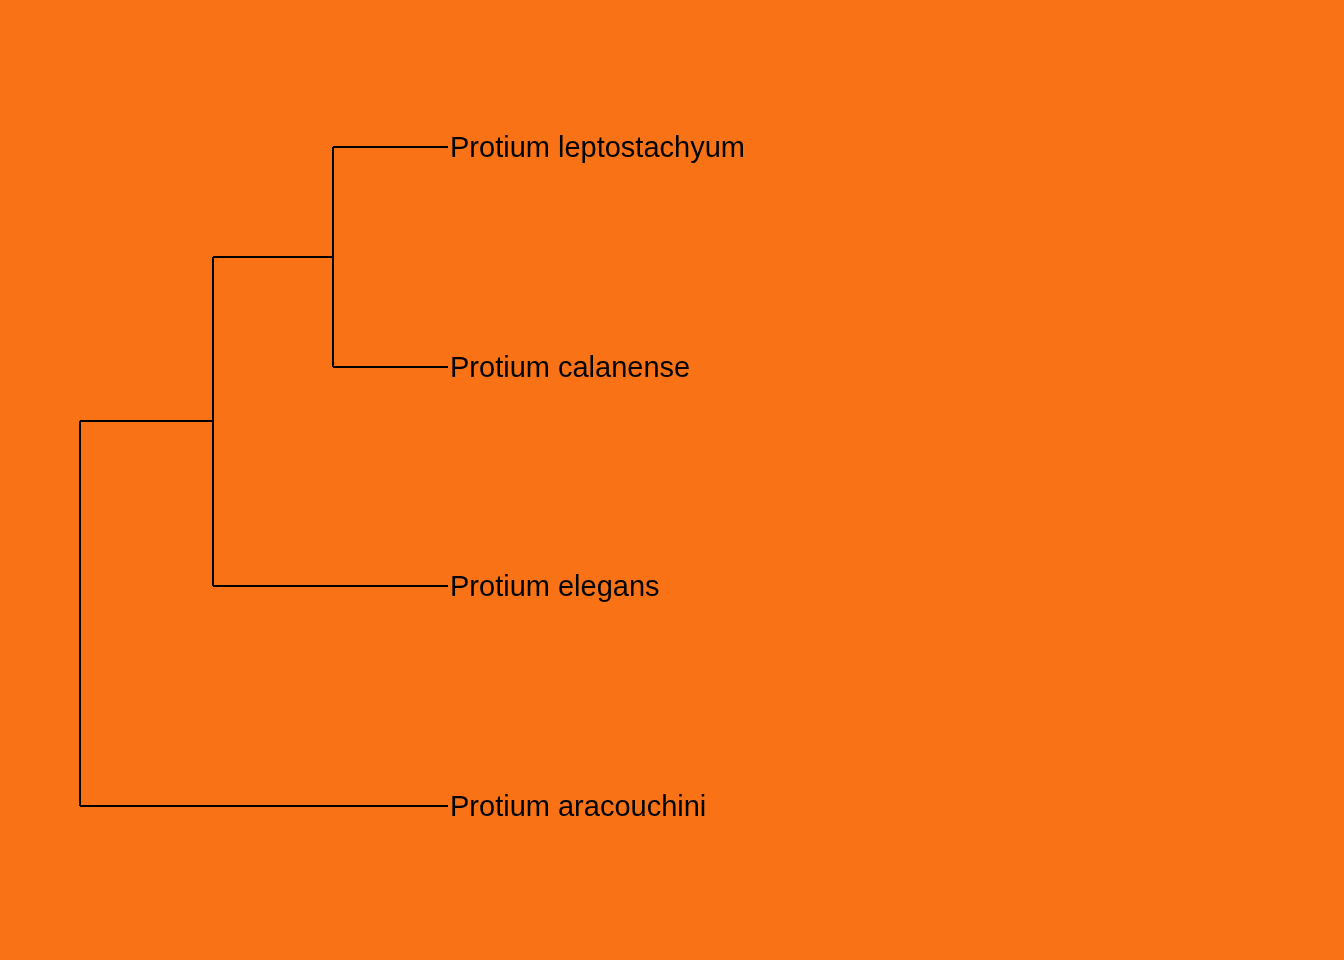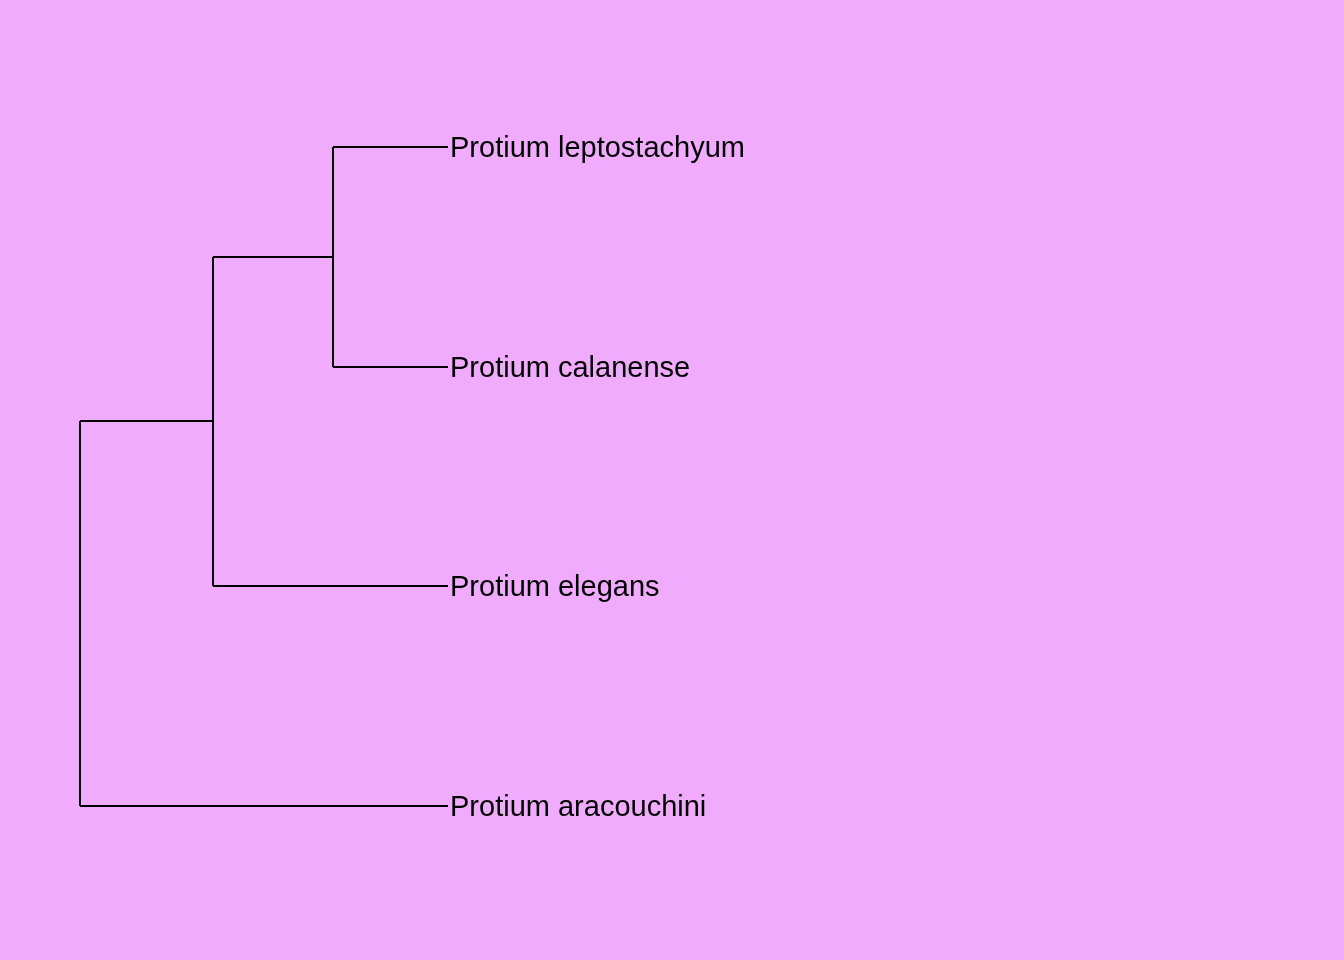--- a/index.html
+++ b/index.html
@@ -4,21 +4,21 @@
 <style>
   html, body {
     margin: 0;
     padding: 0;
     background: #ffffff;
   }
   .figure-canvas {
     position: relative;
     width: 1344px;
     height: 960px;
-    background: #f0abfc;
+    background: #f97316;
     overflow: hidden;
   }
   .figure-canvas svg {
     position: absolute;
     left: 0;
     top: 0;
     width: 1344px;
     height: 960px;
     display: block;
   }

